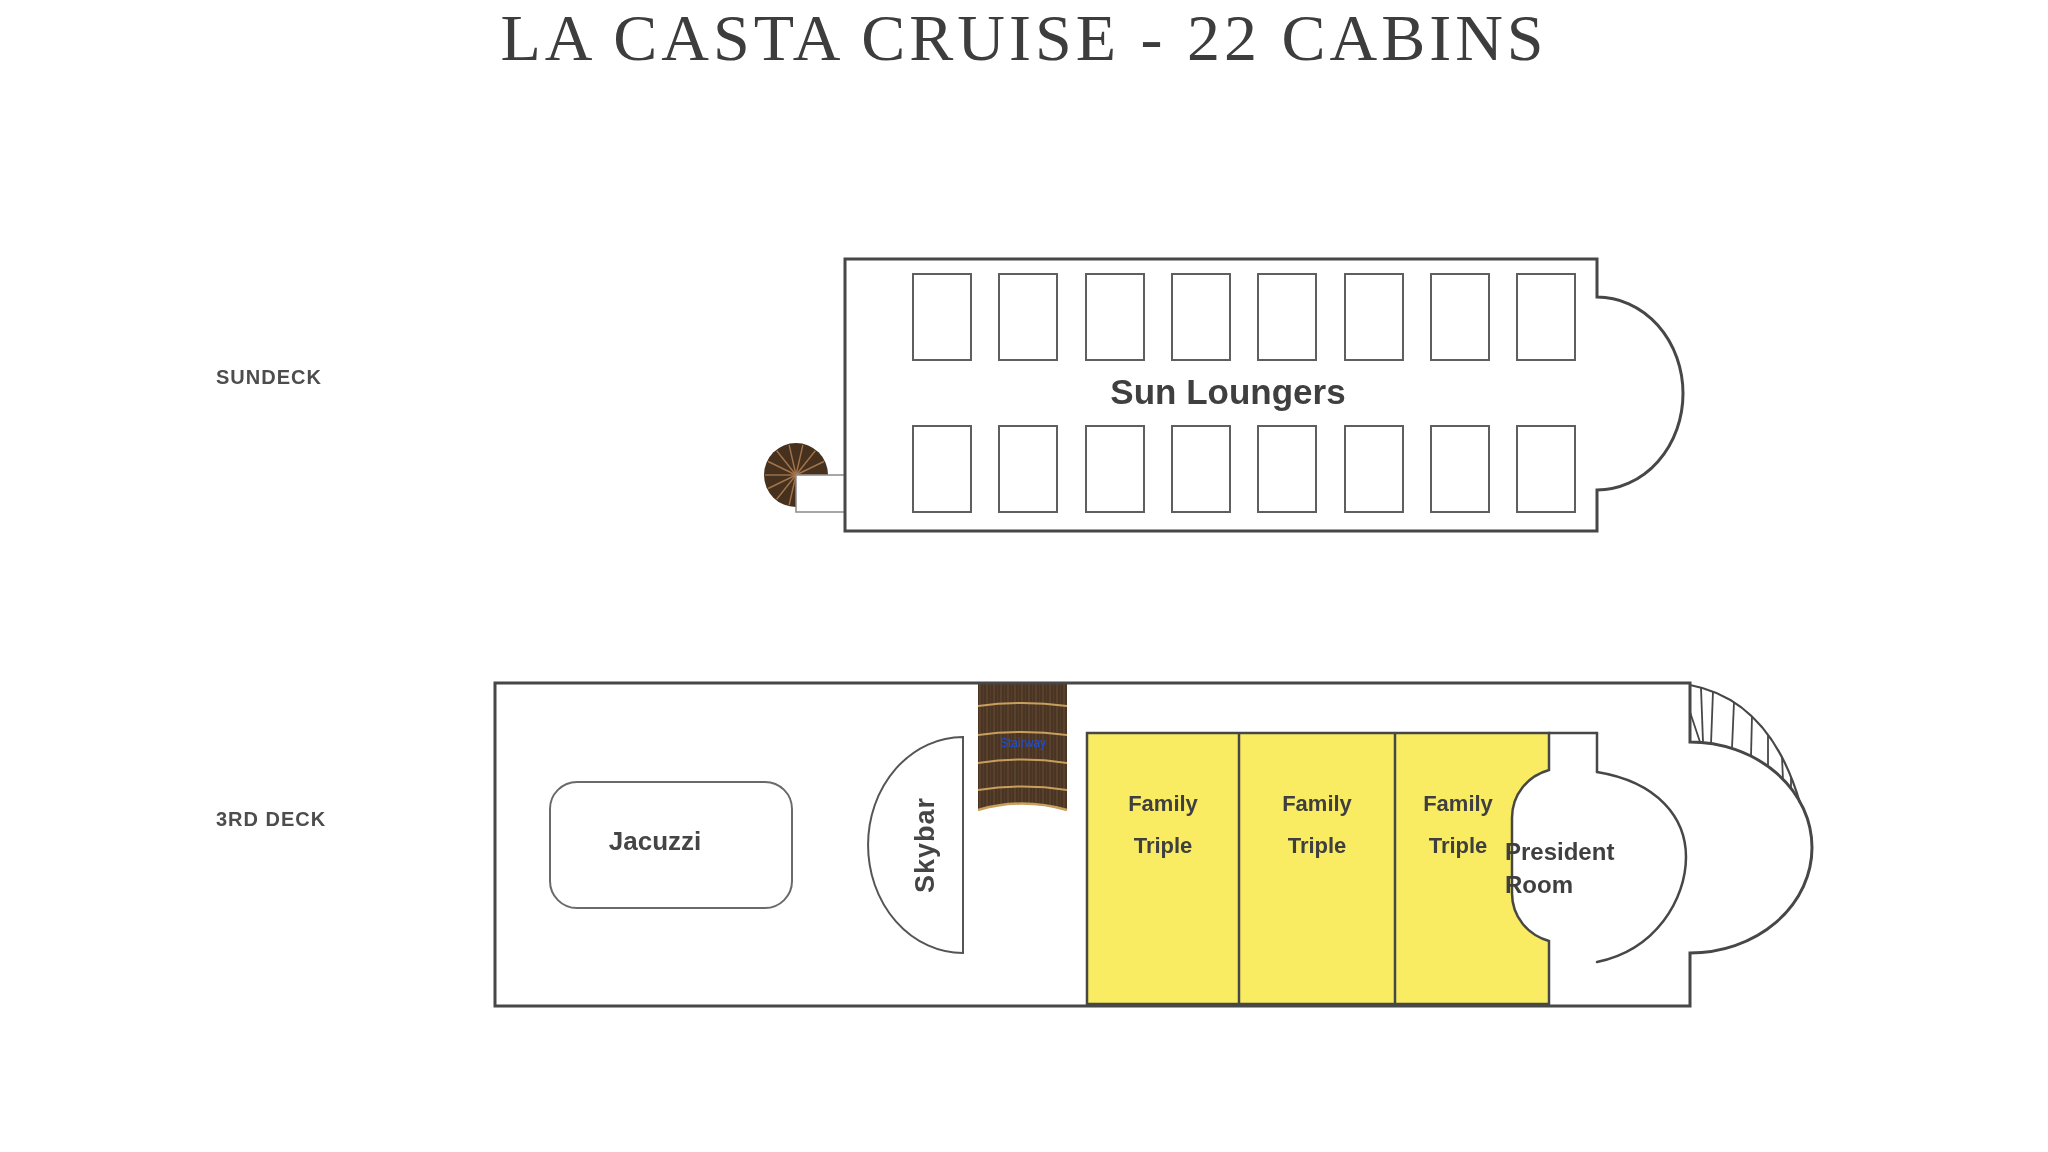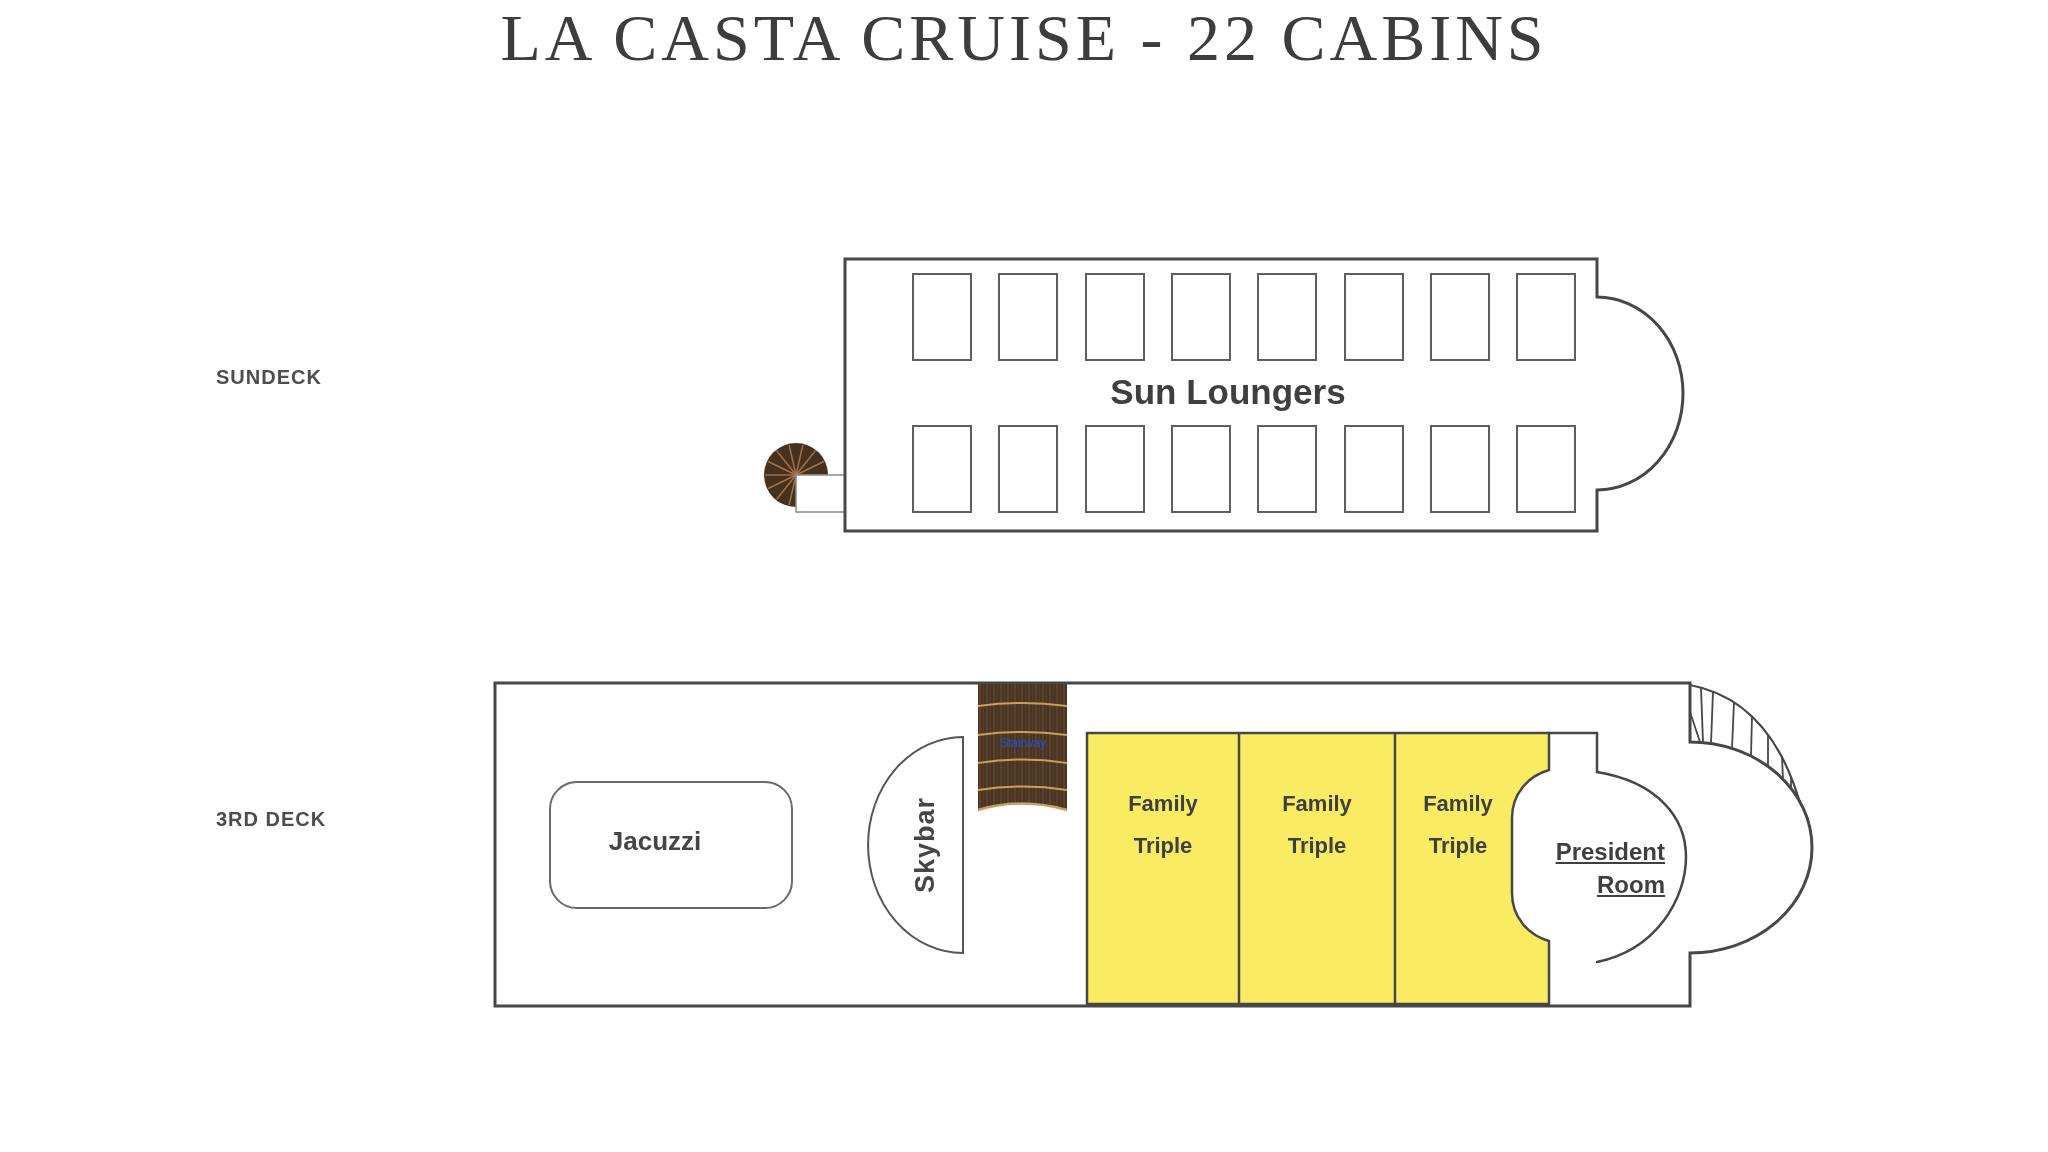--- a/index.html
+++ b/index.html
@@ -8,21 +8,21 @@
   .lbl{position:absolute;color:#474747;}
   .title{top:98px;left:0;width:2048px;text-align:center;
          font-family:"Liberation Serif",serif;font-size:66px;letter-spacing:4px;
          color:#3d3d3d;font-weight:400;}
   .deck-label{font-size:20px;font-weight:bold;letter-spacing:1px;color:#4d4d4d;}
   .area-label{font-size:35px;font-weight:bold;color:#3f3f3f;text-align:center;}
   .room-label{font-size:26px;font-weight:bold;color:#454545;text-align:center;}
   .cabin-label{position:absolute;width:152px;top:783px;text-align:center;
                font-size:22px;font-weight:bold;color:#3f3f3f;line-height:42px;white-space:pre-line;}
   .president-label{left:1505px;width:160px;top:835px;font-size:24px;font-weight:bold;
-                   color:#3f3f3f;line-height:33px;white-space:pre-line;text-align:right;text-decoration:underline;}
+                   color:#3f3f3f;line-height:33px;white-space:pre-line;text-align:left;}
   .skybar-label{left:925px;top:845px;transform:translate(-50%,-50%) rotate(-90deg);
                 font-size:27px;font-weight:bold;letter-spacing:1px;color:#454545;}
   .stairway-label{left:961px;width:124px;top:736px;font-size:12px;color:#1d4ed8;text-align:center;}
 </style>
 </head>
 <body>
 
 <div id="stage">
 
   <svg id="linework" width="2048" height="1152" viewBox="0 0 2048 1152">

